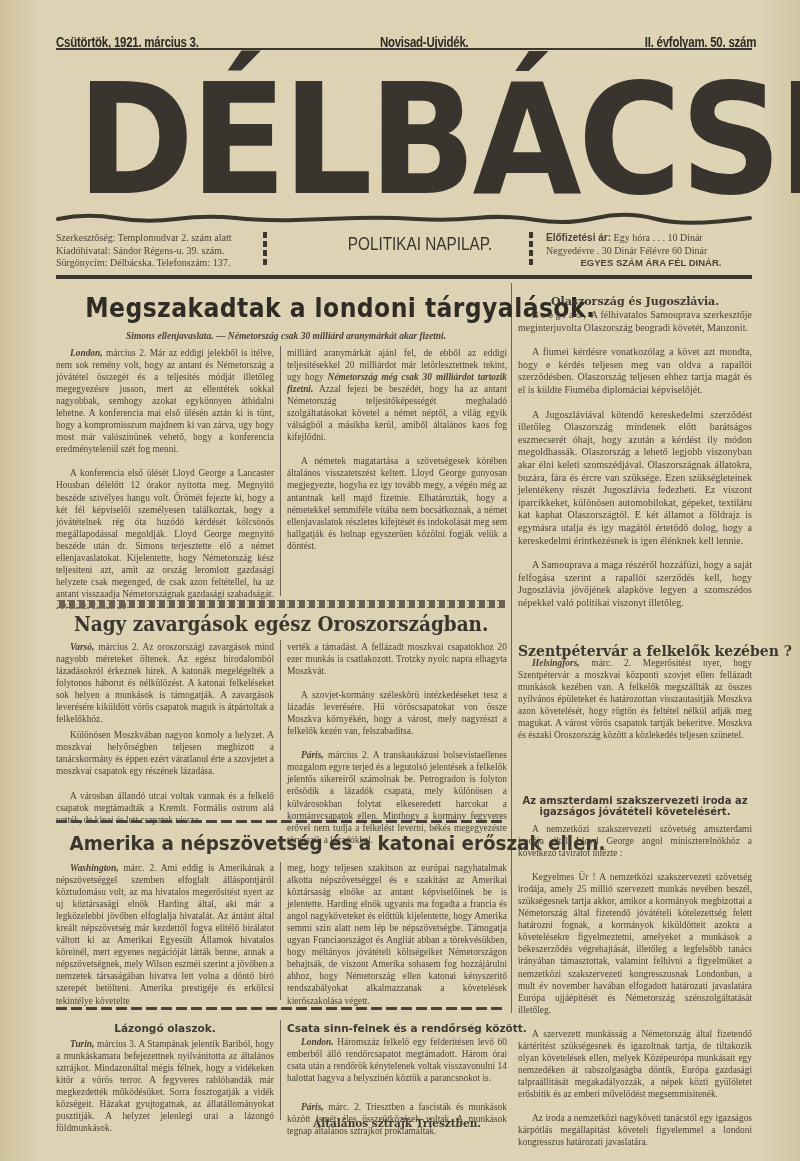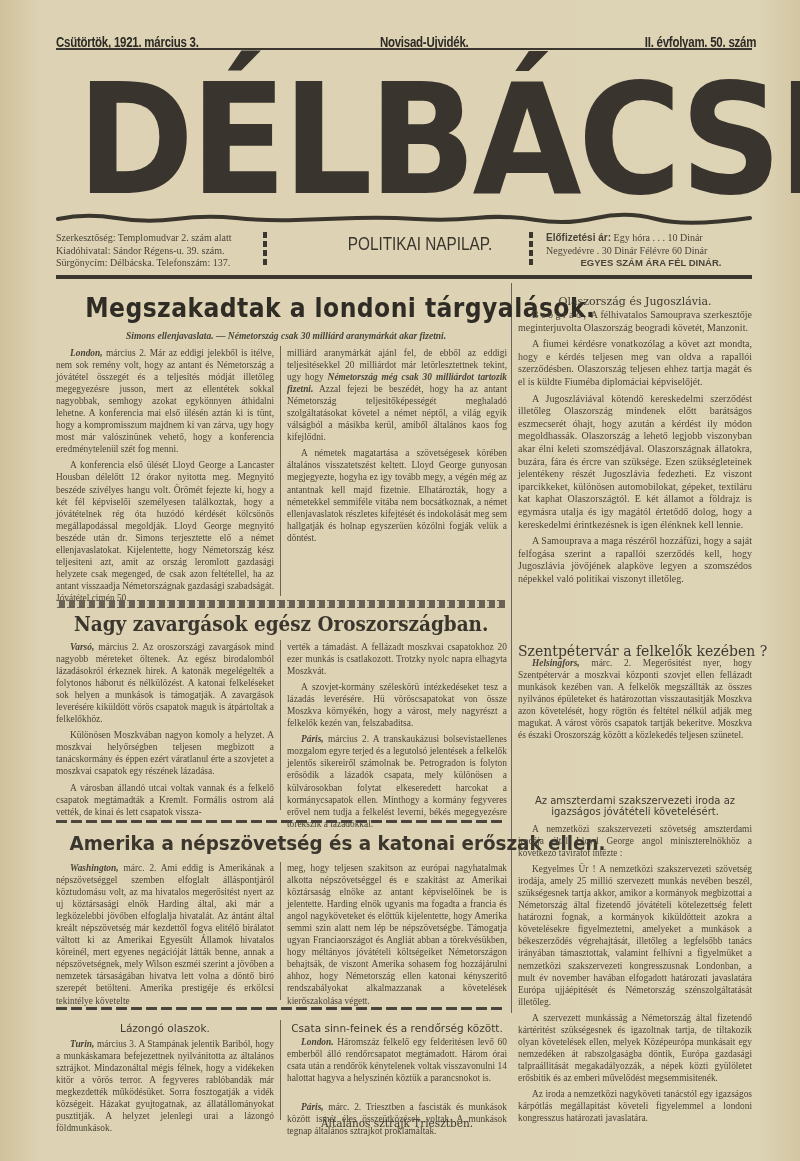--- a/index.html
+++ b/index.html
@@ -24,28 +24,28 @@
   .info-right { position: absolute; left: 490px; top: 2px; width: 210px; }
   .info-right b { font-family: "Liberation Sans", sans-serif; }
   .dots { position: absolute; top: 2px; width: 5px; }
   .dots i { display: block; width: 4px; height: 6px; background: #3b362f; margin-bottom: 3px; }
   .rule-thick { position: absolute; top: 275px; left: 0; width: 696px; height: 4px; background: #3b3730; }
   .vline { position: absolute; width: 1px; background: #6a6254; }
   .hl1 { position: absolute; top: 292px; left: 0; width: 450px; text-align: center; font-family: "DejaVu Sans", sans-serif; font-weight: bold; font-size: 27px; color: #2f2b25; transform: scaleX(0.87); transform-origin: center; white-space: nowrap; letter-spacing: 0.5px; }
   .sub { position: absolute; font-style: italic; font-weight: bold; font-size: 9.5px; color: #4a443a; white-space: nowrap; }
   .col { position: absolute; font-size: 9.4px; line-height: 12.05px; text-align: justify; color: #4a4438; hyphens: auto; }
   .col p { text-indent: 14px; }
-  .col p + p { margin-top: 4px; }
+  .col p + p { margin-top: 12px; }
   .col b.i { font-style: italic; }
   .sq-rule { position: absolute; top: 600px; left: 0; width: 450px; height: 8px; background-image: repeating-linear-gradient(90deg, transparent 0 1px, #6a6254 1px 9px, transparent 9px 10px); }
   .sq-rule::after { content: ""; position: absolute; left: 0; top: 1px; width: 100%; height: 6px; background-image: repeating-linear-gradient(90deg, #d8cdaf 0 3px, transparent 3px 10px); }
   .hl2 { position: absolute; top: 612px; left: 0; width: 450px; text-align: center; font-family: "DejaVu Serif", serif; font-weight: bold; font-size: 20px; color: #3a352d; white-space: nowrap; transform: scaleX(0.92); }
   .dash-rule { position: absolute; left: 0; width: 450px; height: 3px; background-image: repeating-linear-gradient(90deg, #4b463d 0 11px, transparent 11px 15px); }
   .hl3 { position: absolute; top: 832px; left: 0; width: 450px; text-align: center; font-family: "DejaVu Sans", sans-serif; font-weight: bold; font-size: 19.5px; color: #3b362e; white-space: nowrap; transform: scaleX(0.94); }
-  .sec-title { position: absolute; text-align: center; font-family: "DejaVu Sans", sans-serif; font-weight: normal; font-size: 10.5px; color: #3f3a31; white-space: nowrap; }
+  .sec-title { position: absolute; text-align: center; font-family: "DejaVu Sans", sans-serif; font-weight: bold; font-size: 10.5px; color: #3f3a31; white-space: nowrap; }
   .sec-title.serif { font-family: "DejaVu Serif", serif; font-size: 10.5px; }
 </style>
 </head>
 <body>
 
 <div class="page">
 
   <div class="topline">
     <span style="left:0">Csütörtök, 1921. március 3.</span>
     <span style="left:395px">Novisad-Ujvidék.</span>

